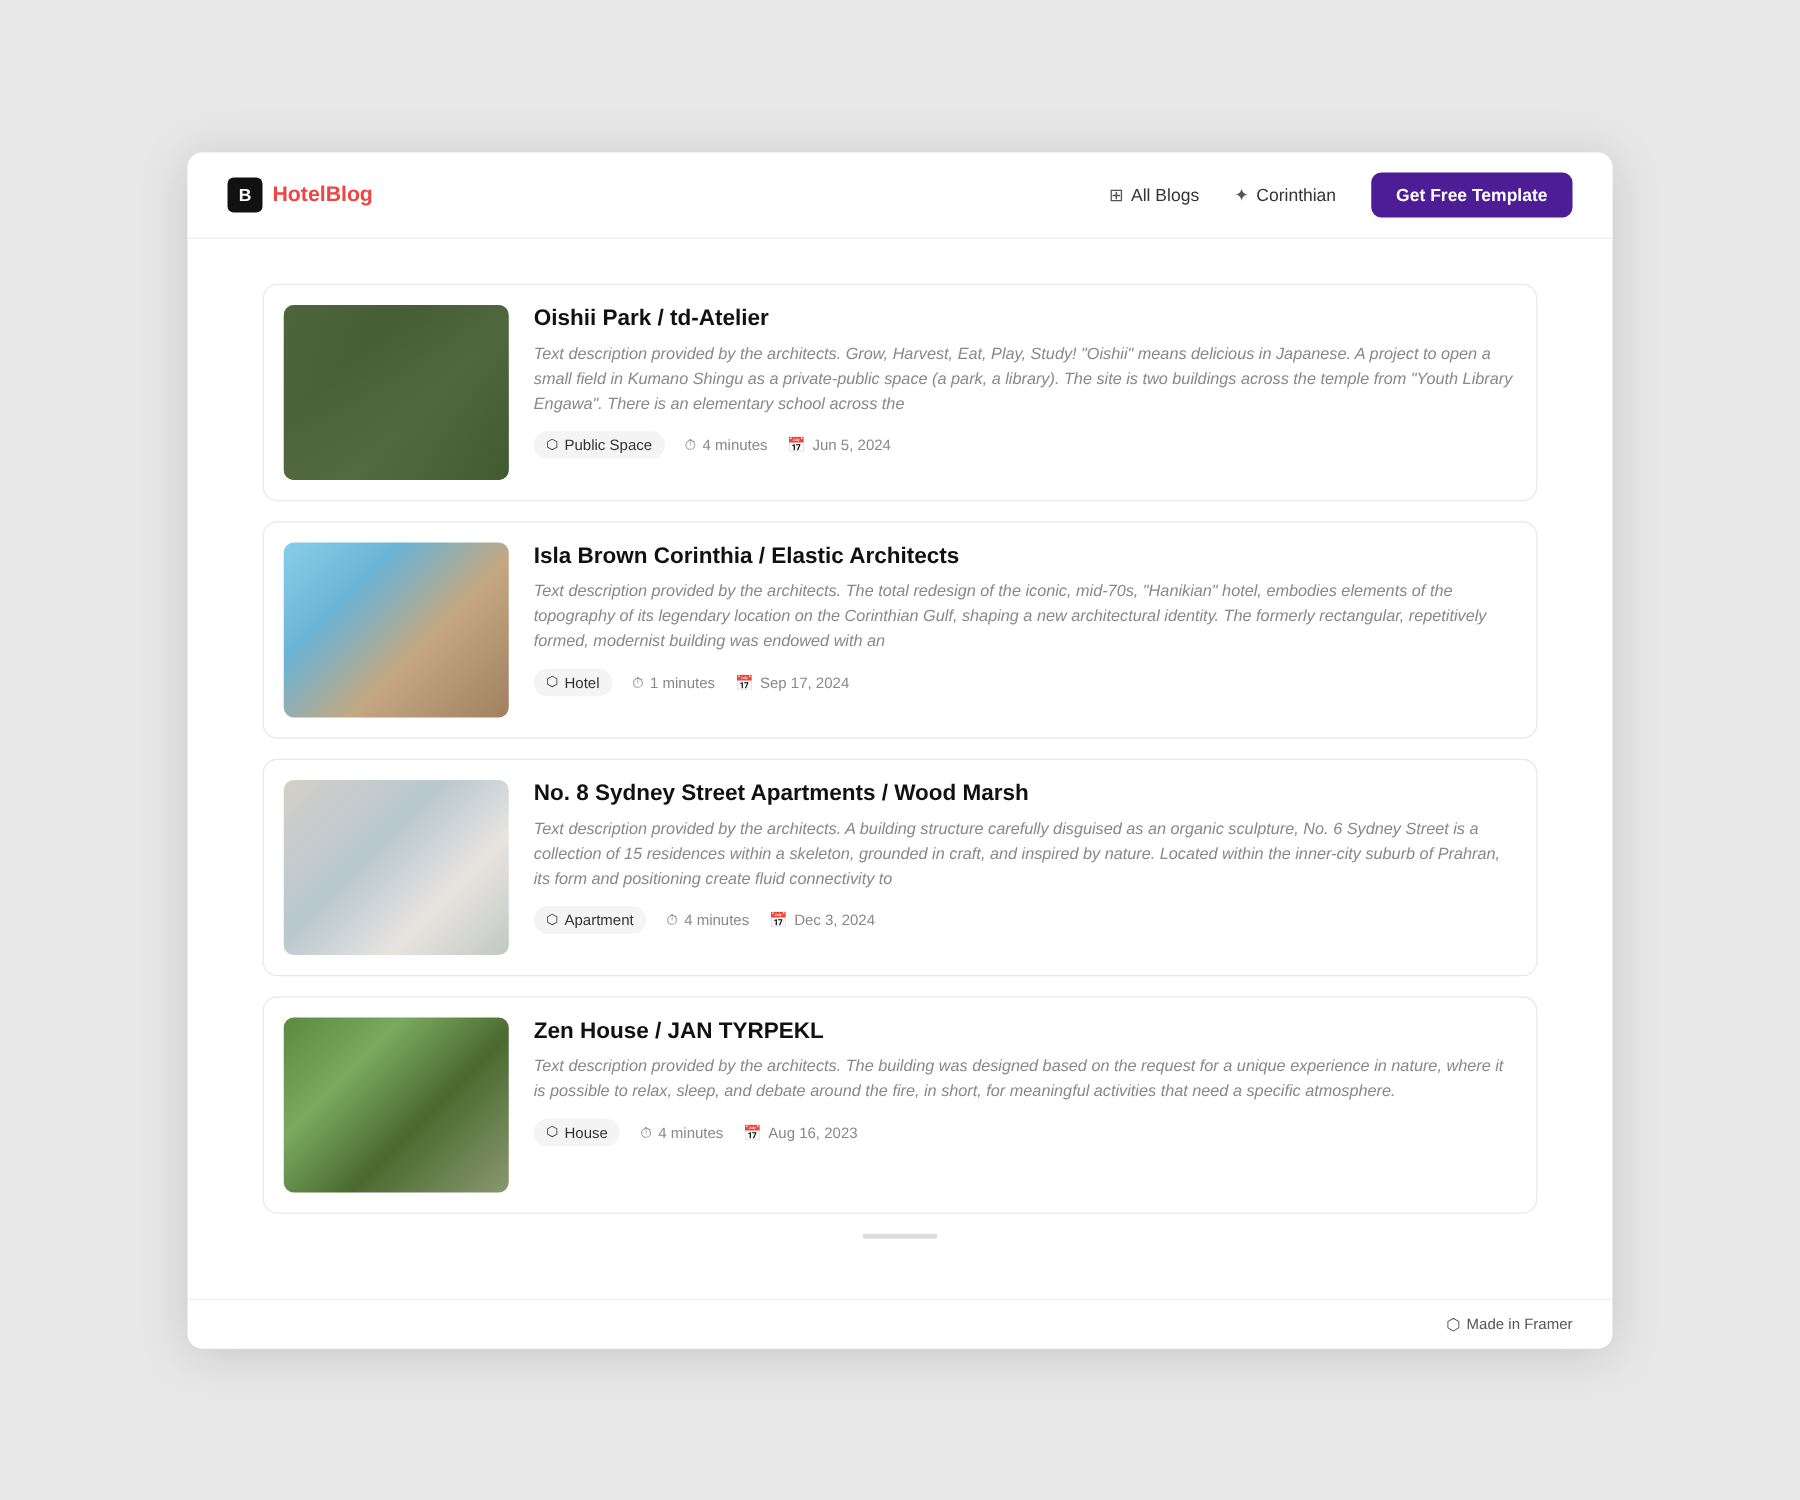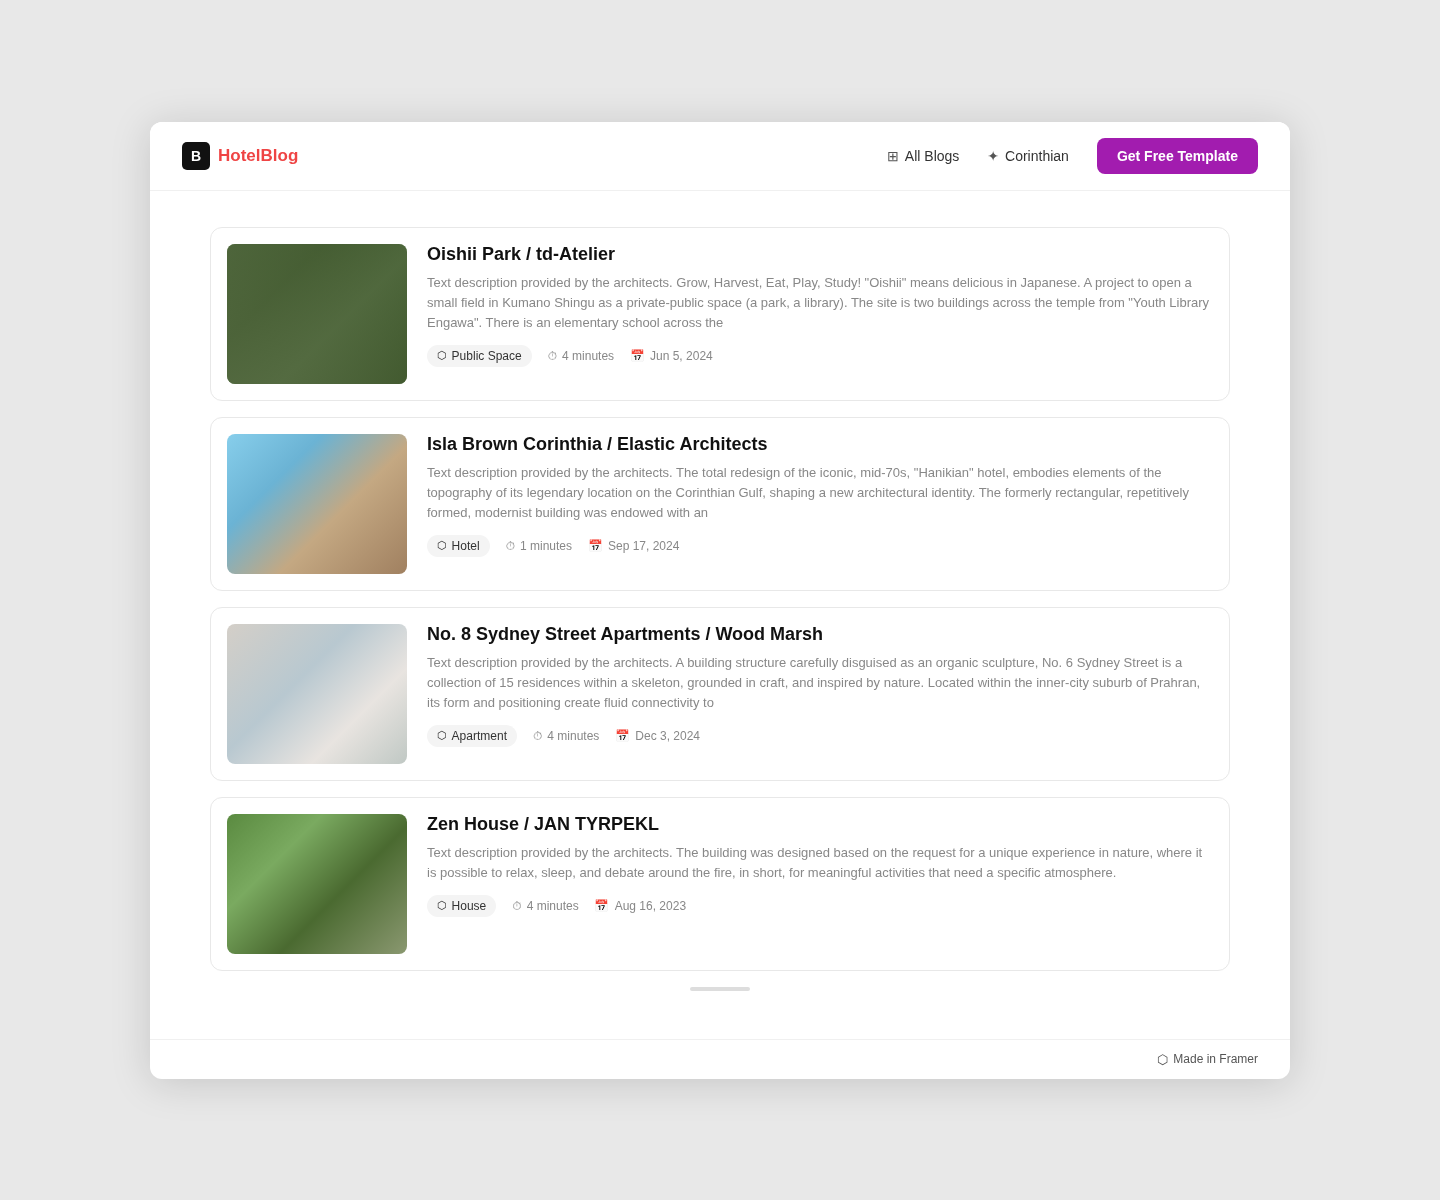--- a/index.html
+++ b/index.html
@@ -63,21 +63,21 @@
       font-size: 14px;
       color: #333;
       cursor: pointer;
       text-decoration: none;
     }
     .nav-icon {
       font-size: 14px;
       color: #555;
     }
     .btn-primary {
-      background: #a21caf;
+      background: #4c1d95;
       color: #fff;
       border: none;
       border-radius: 8px;
       padding: 10px 20px;
       font-size: 14px;
       font-weight: 600;
       cursor: pointer;
     }
     
     .main-content {
@@ -143,20 +143,21 @@
     }
     .blog-title {
       font-size: 18px;
       font-weight: 700;
       color: #111;
     }
     .blog-description {
       font-size: 13px;
       color: #888;
       line-height: 1.55;
+      font-style: italic;
     }
     .blog-meta {
       display: flex;
       align-items: center;
       gap: 16px;
       flex-wrap: wrap;
       margin-top: 4px;
     }
     .tag {
       display: flex;

